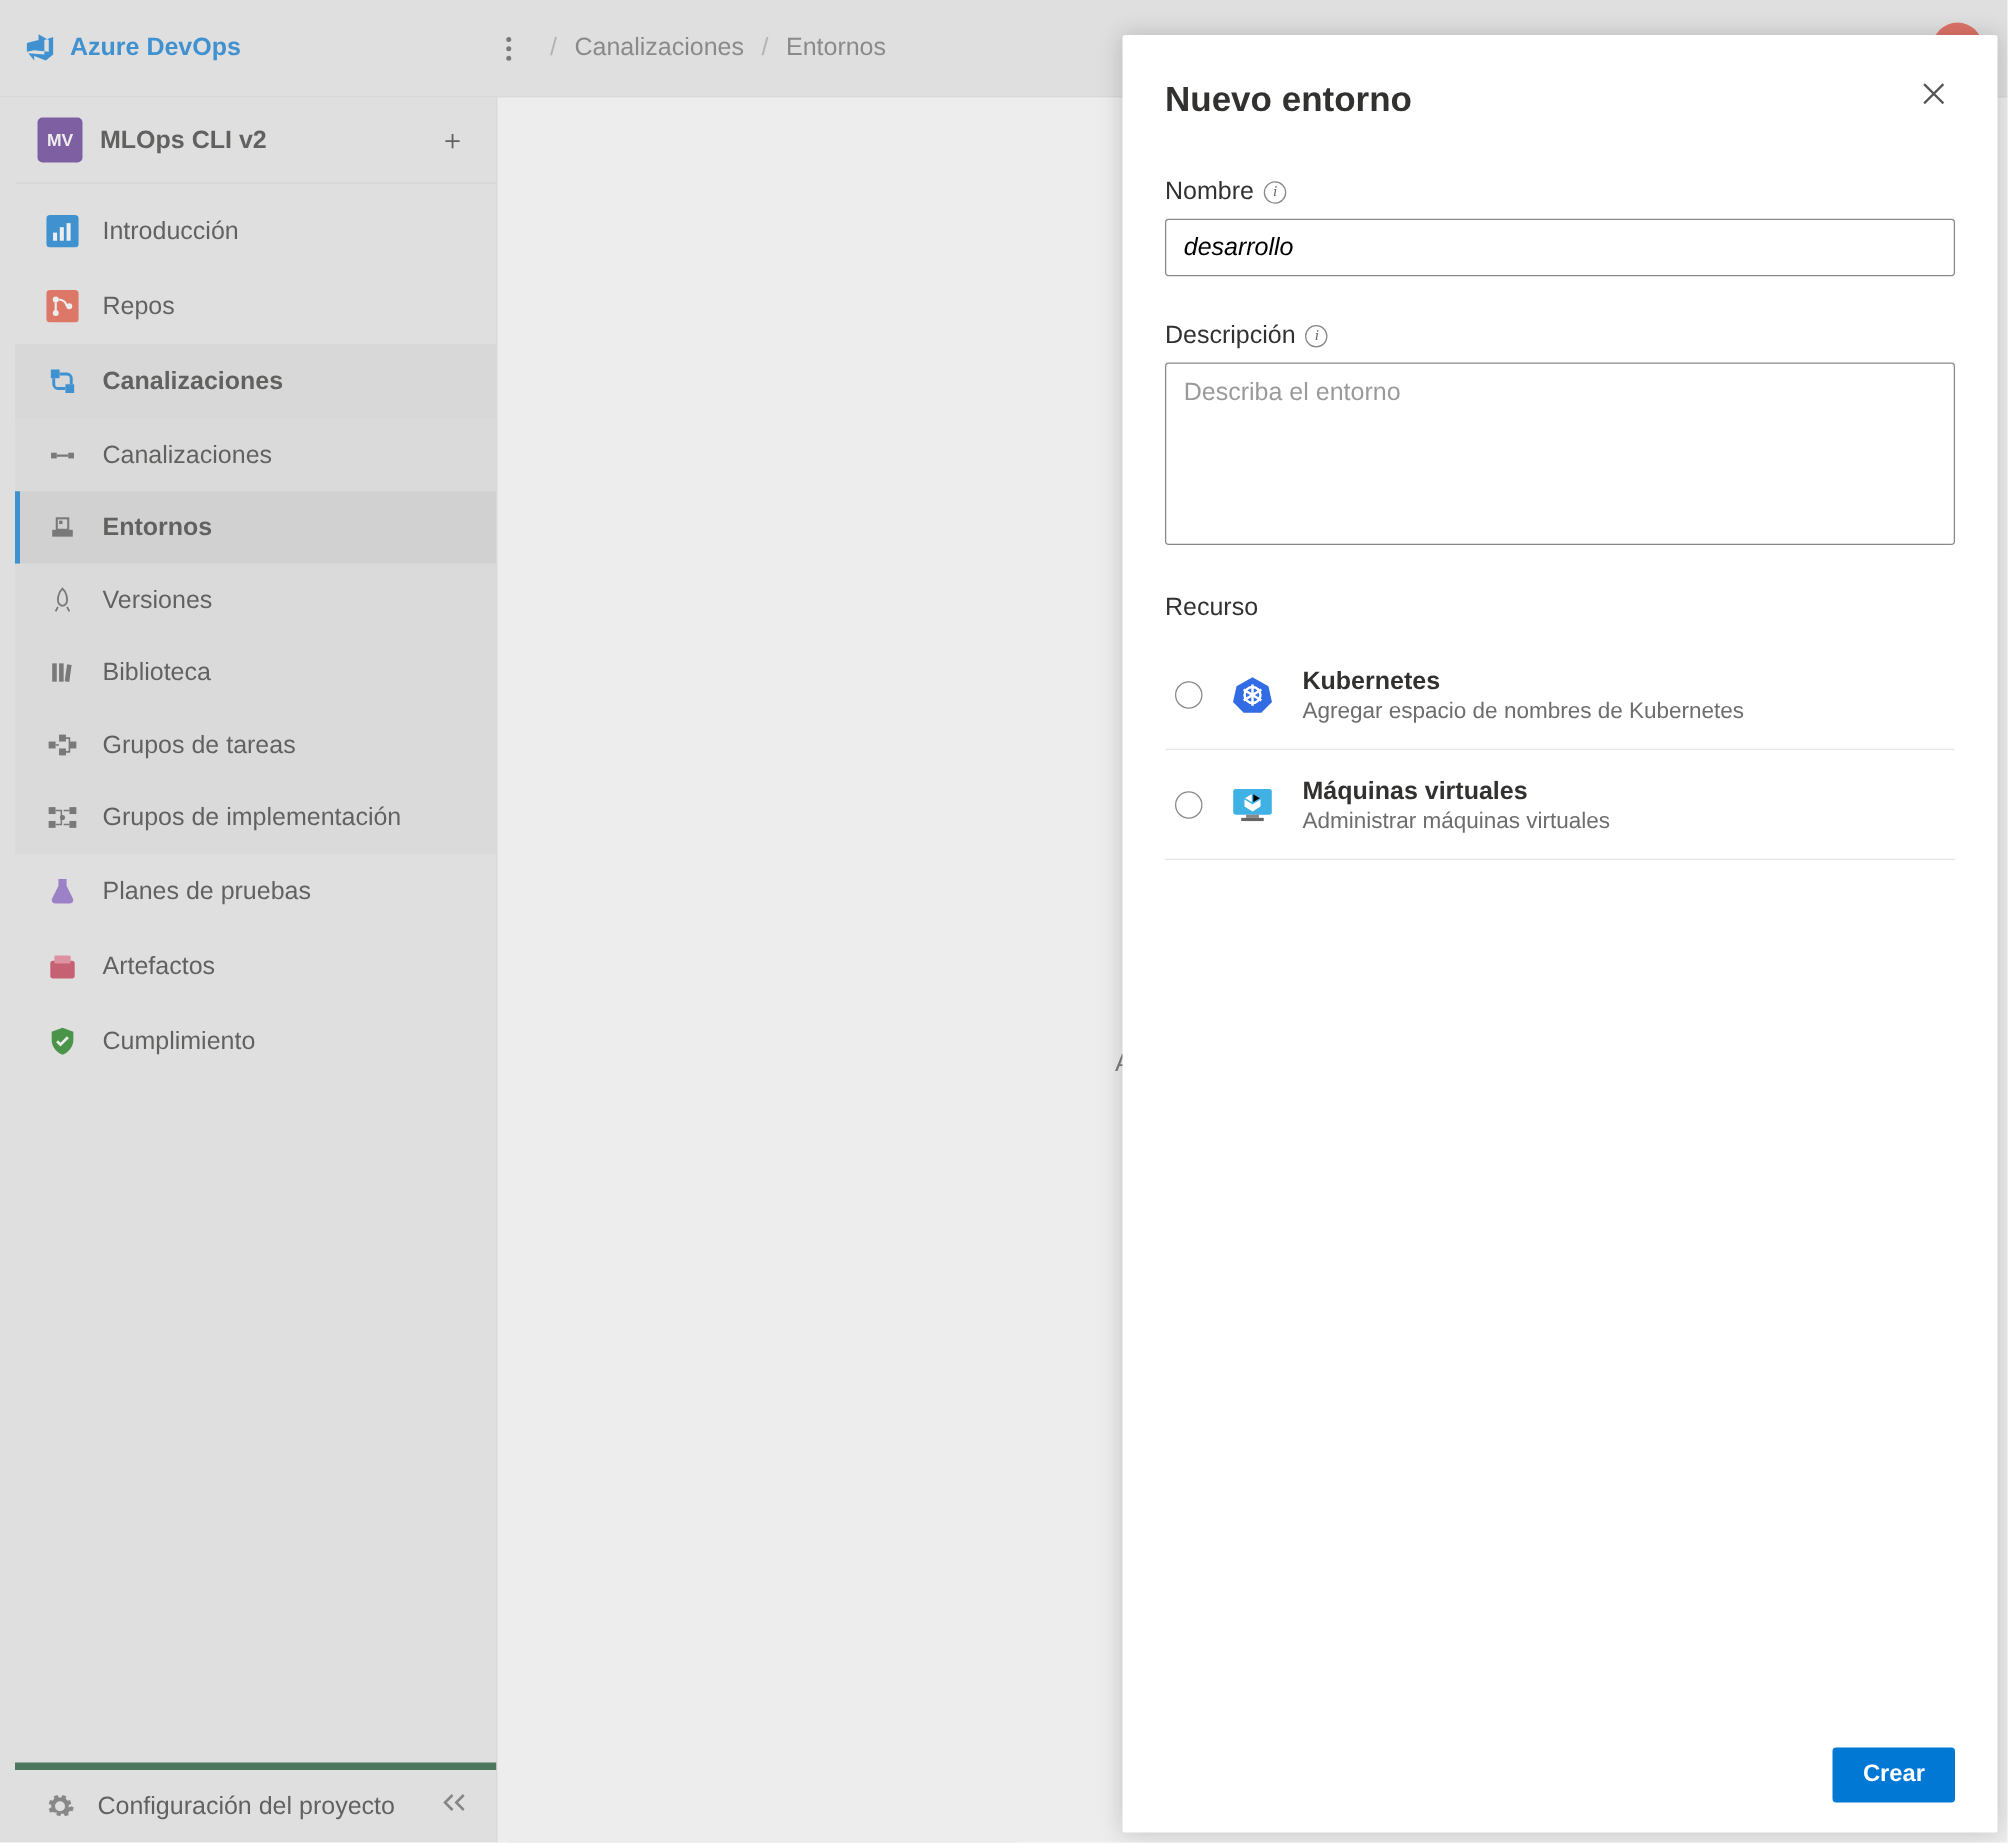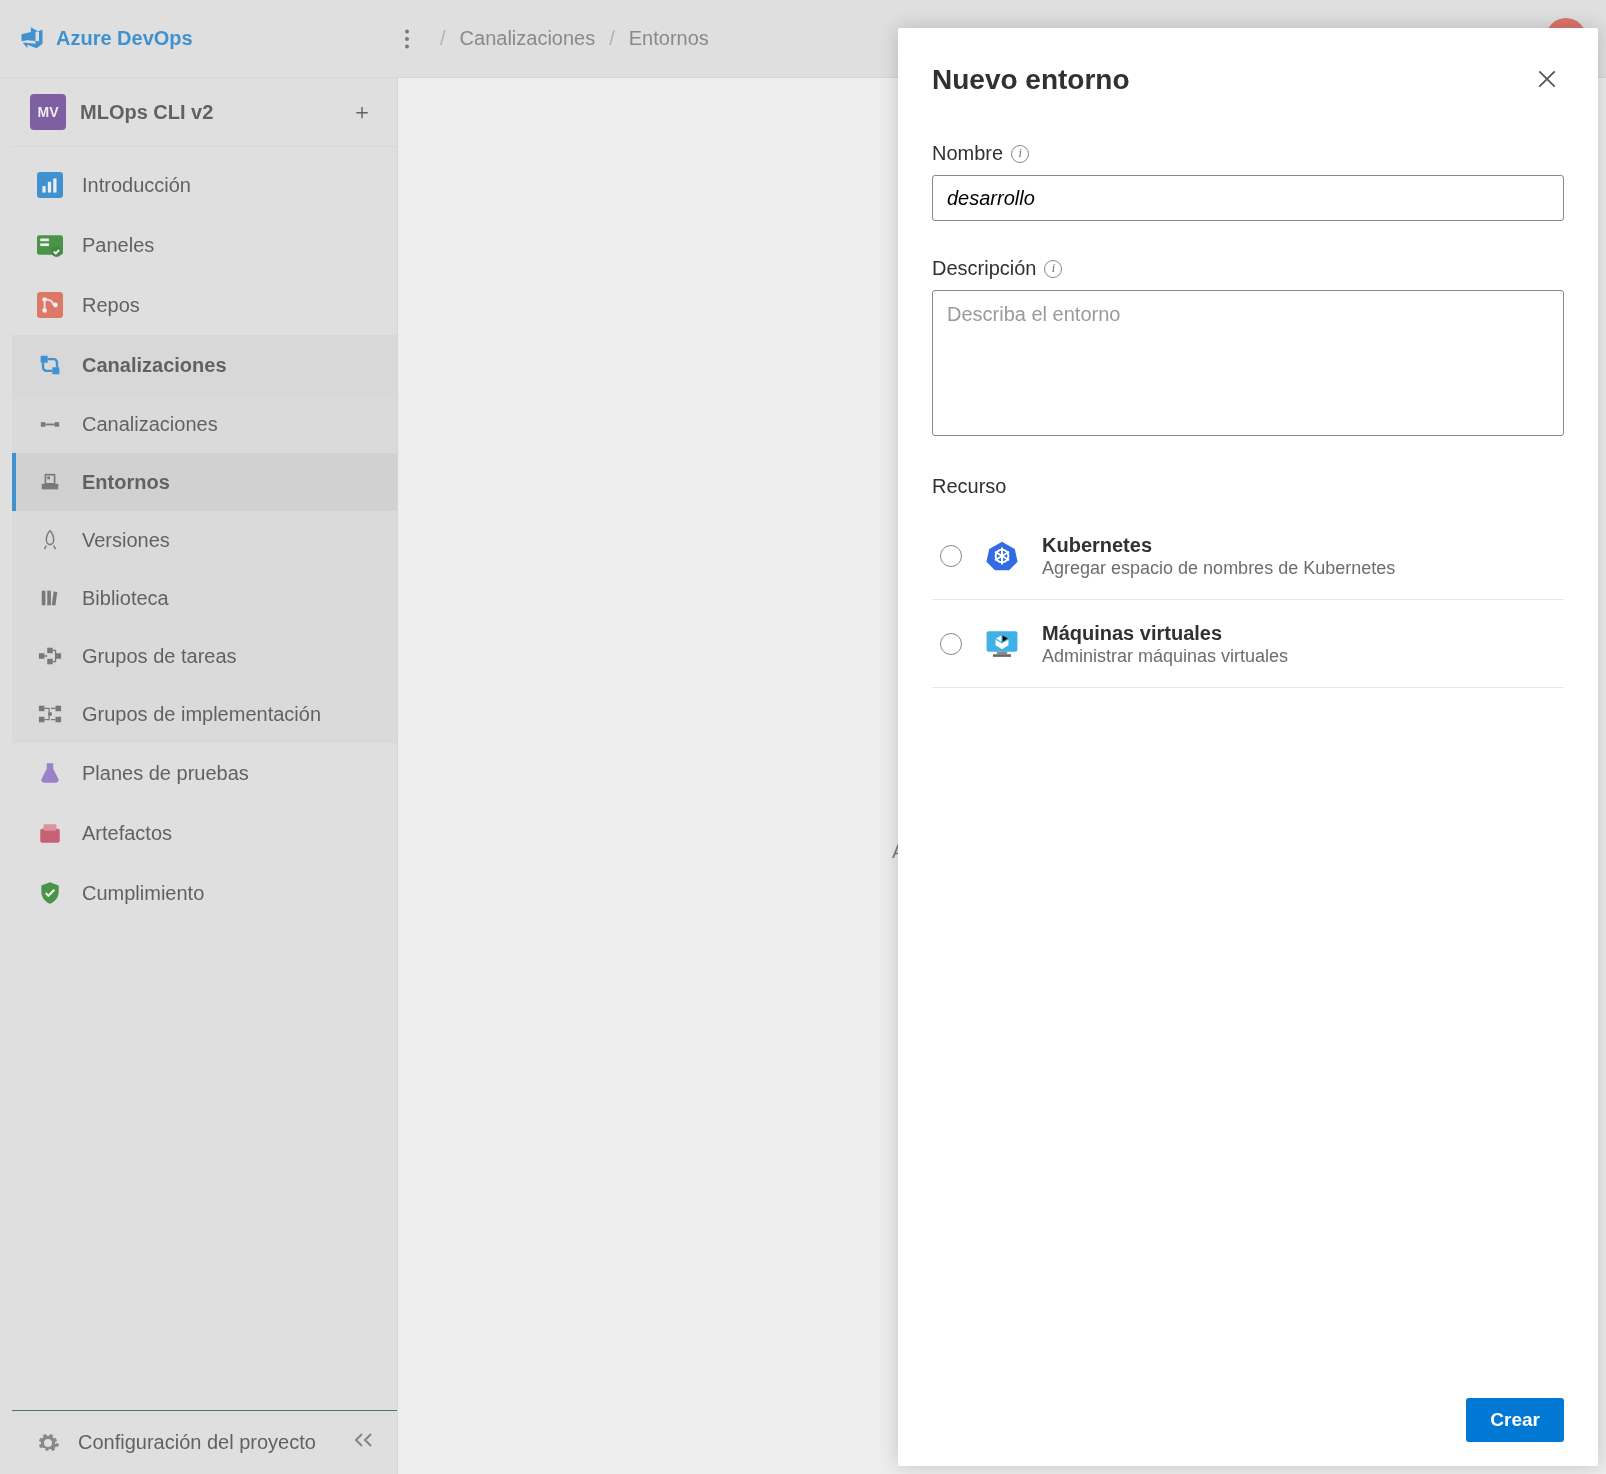--- a/index.html
+++ b/index.html
@@ -142,21 +142,21 @@
     .nav-icon {
       width: 28px;
       height: 28px;
       display: flex;
       align-items: center;
       justify-content: center;
       flex-shrink: 0;
     }
 
     .sidebar-footer {
-      border-top: 1px solid #14532d;
+      border-top: 6px solid #14532d;
       display: flex;
       align-items: center;
       height: 64px;
       padding: 0 22px;
       gap: 16px;
       font-size: 20px;
       color: #323130;
       cursor: pointer;
     }
     .collapse-arrows {
@@ -200,21 +200,21 @@
       background: #fff;
       box-shadow: 0 0 20px rgba(0,0,0,0.18);
       z-index: 100;
       display: flex;
       flex-direction: column;
       padding: 36px 34px 24px 34px;
       border-radius: 2px;
     }
     .panel-header {
       display: flex;
-      align-items: flex-end;
+      align-items: flex-start;
       justify-content: space-between;
       margin-bottom: 46px;
     }
     .panel-title { font-size: 28px; font-weight: 600; }
     .close-btn { width: 28px; height: 28px; cursor: pointer; color: #555; }
 
     .field { margin-bottom: 36px; }
     .field-label {
       font-size: 20px;
       color: #323130;
@@ -357,32 +357,20 @@
           <svg width="26" height="26" viewBox="0 0 24 24">
               <rect width="24" height="24" rx="3" fill="#0078d4"></rect>
               <rect x="5" y="13" width="3" height="6" fill="#fff"></rect>
               <rect x="10" y="9" width="3" height="10" fill="#fff"></rect>
               <rect x="15" y="6" width="3" height="13" fill="#fff"></rect>
             </svg>
         </span>
         <span>Introducción</span>
       </div>
 
-      <div class="nav-item">
-        <span class="nav-icon">
-          <svg width="26" height="26" viewBox="0 0 24 24">
-              <rect width="24" height="18" y="3" rx="2" fill="#107c10"></rect>
-              <rect x="3" y="6" width="8" height="2.5" fill="#fff"></rect>
-              <rect x="3" y="10.5" width="8" height="2.5" fill="#fff"></rect>
-              <circle cx="18" cy="18" r="5" fill="#0b6a0b"></circle>
-              <path d="M15.5 18l1.8 1.8 3.2-3.2" stroke="#fff" stroke-width="1.7" fill="none"></path>
-            </svg>
-        </span>
-        <span>Paneles</span>
-      </div>
 
       <div class="nav-item">
         <span class="nav-icon">
           <svg width="26" height="26" viewBox="0 0 24 24">
               <rect width="24" height="24" rx="3" fill="#e8533b"></rect>
               <circle cx="7" cy="7" r="2.2" fill="#fff"></circle>
               <circle cx="7" cy="17" r="2.2" fill="#fff"></circle>
               <circle cx="17" cy="12" r="2.2" fill="#fff"></circle>
               <path d="M7 9v6M9 7c4 0 6 3 6 5" stroke="#fff" stroke-width="1.6" fill="none"></path>
             </svg>

